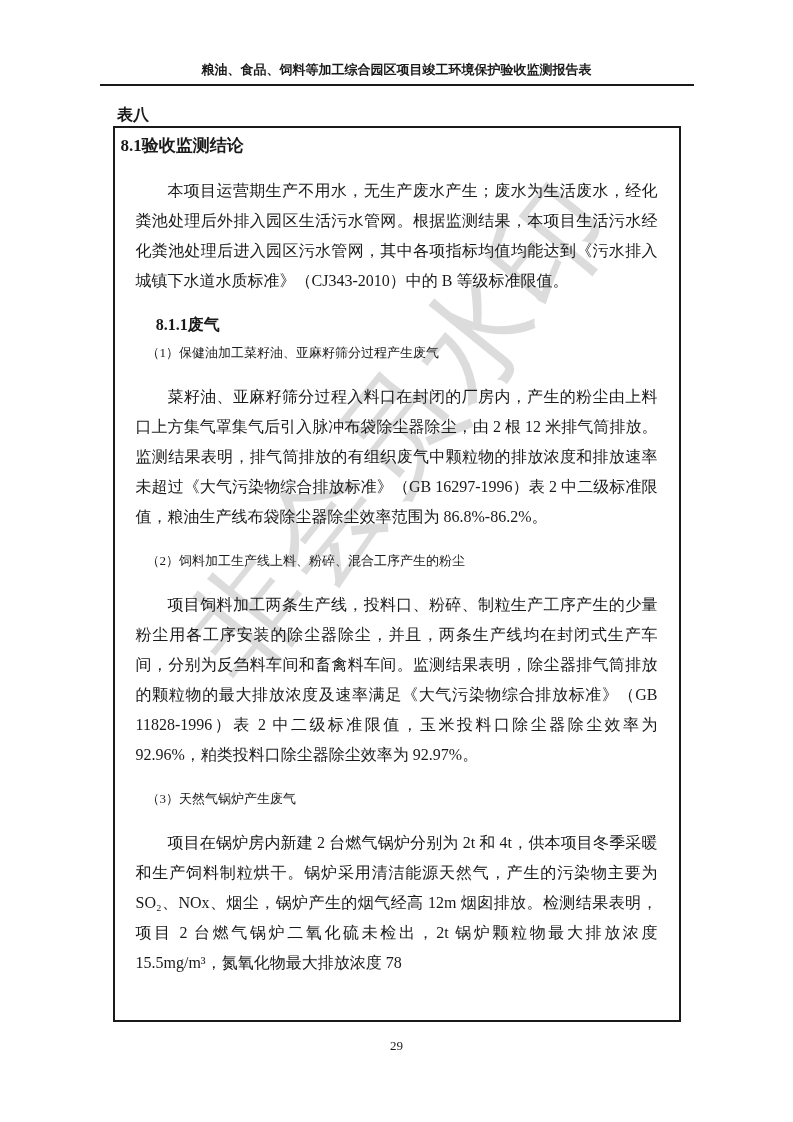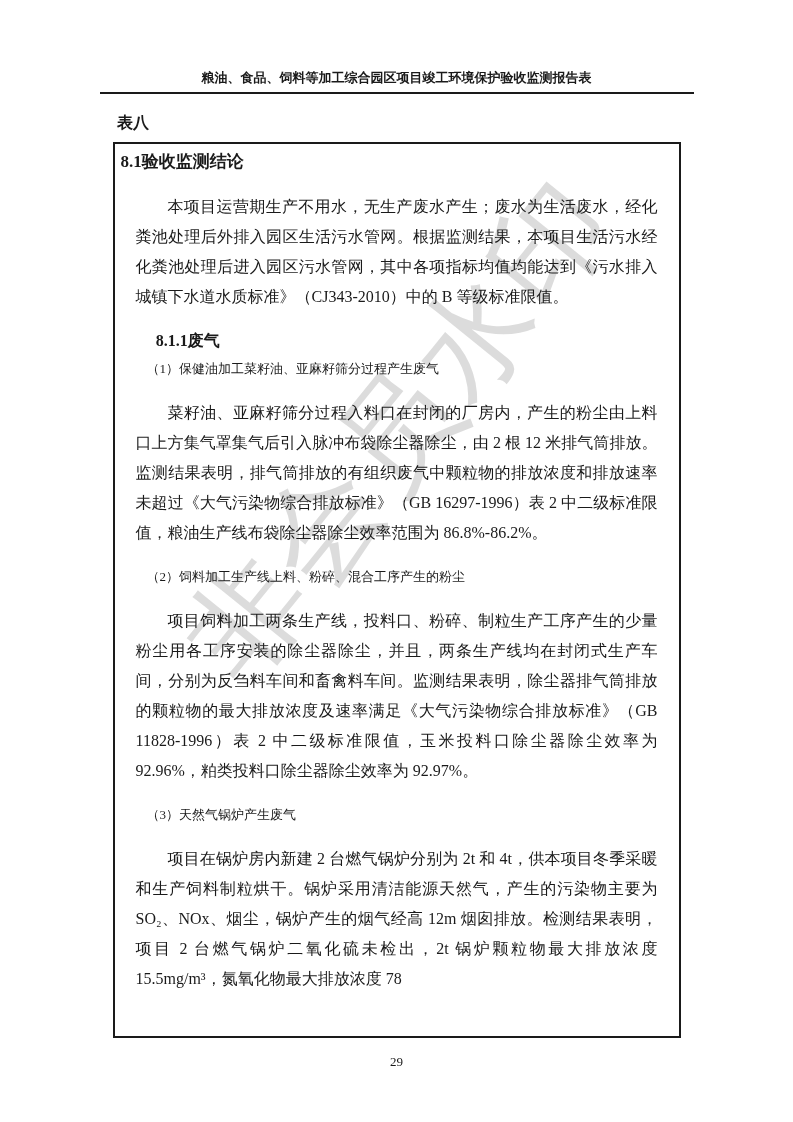--- a/index.html
+++ b/index.html
@@ -26,33 +26,33 @@
     transform: rotate(-51deg);
     transform-origin: center center;
     z-index: 0;
     white-space: nowrap;
     pointer-events: none;
     font-family: "Liberation Serif", serif;
   }
   .content-layer { position: relative; z-index: 1; }
   .header-wrap {
     width: 594px;
-    margin: 8px auto;
+    margin: 0 auto;
     padding-top: 61px;
   }
   .header-title {
     text-align: center;
     font-size: 13px;
     line-height: 17px;
     padding-bottom: 6px;
     border-bottom: 2px solid #1a1a1a;
     font-weight: bold;
   }
   .table-label {
-    margin: 20px 0 10px 117px;
+    margin: 20px 0 2px 117px;
     font-size: 16px;
     font-weight: bold;
     line-height: 18px;
   }
   .content-box {
     width: 568px;
     height: 896px;
     margin: 0 auto;
     border: 2px solid #1a1a1a;
     box-sizing: border-box;

